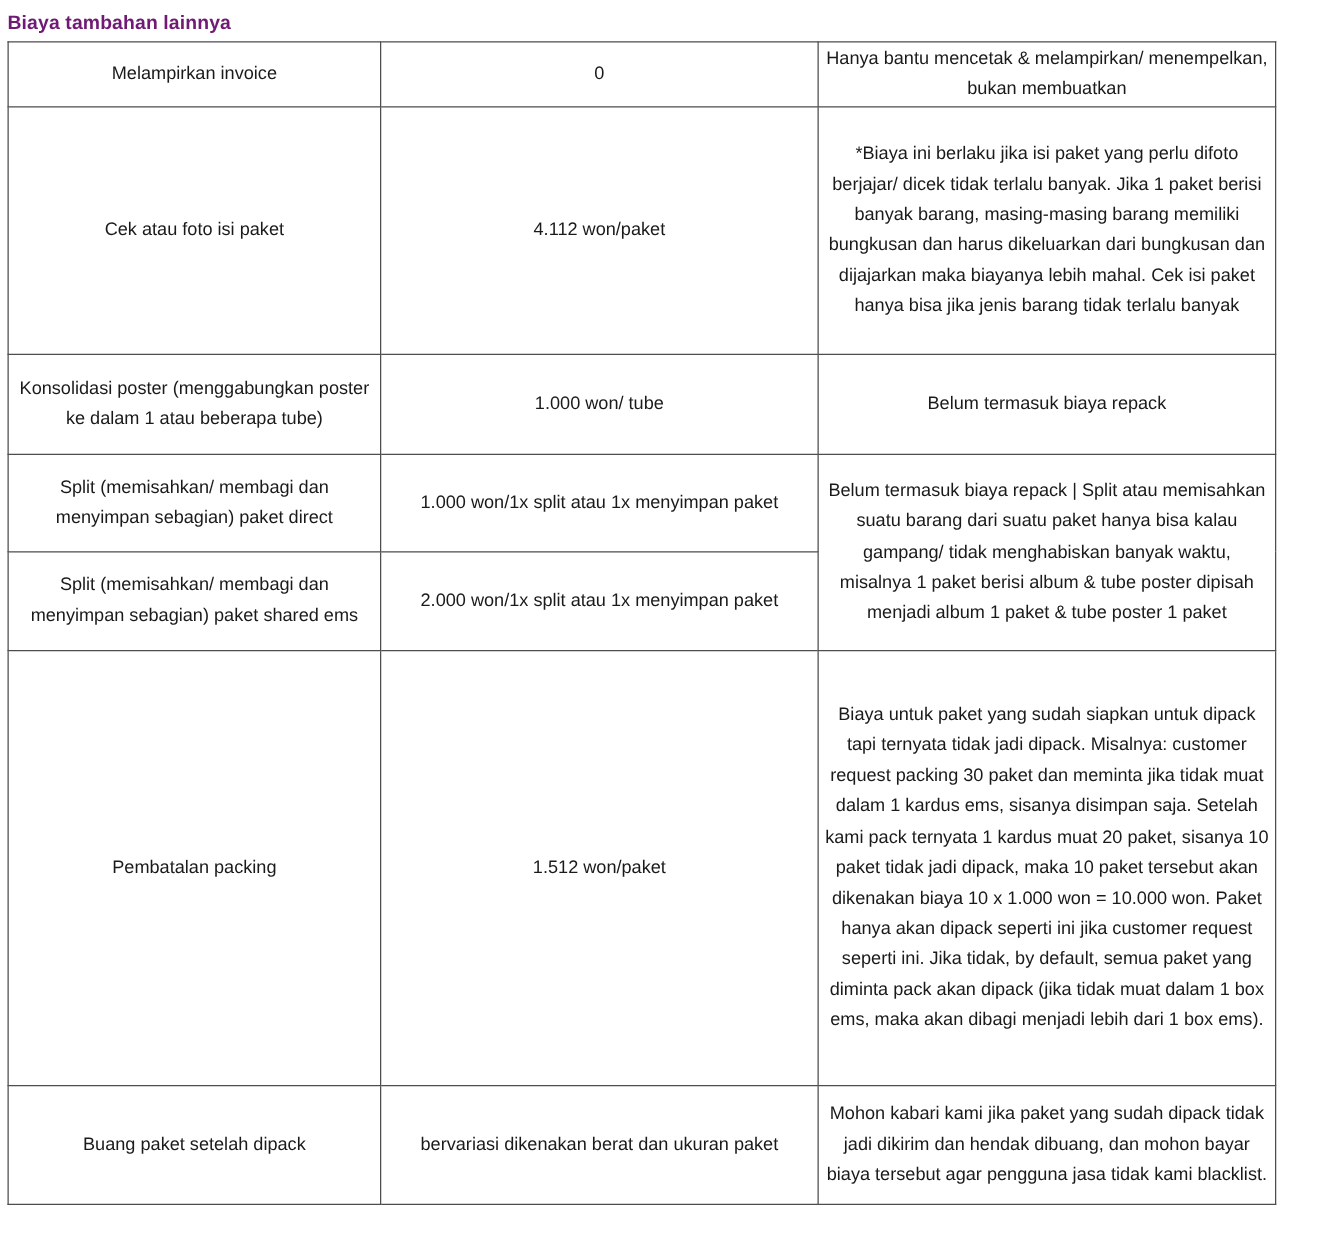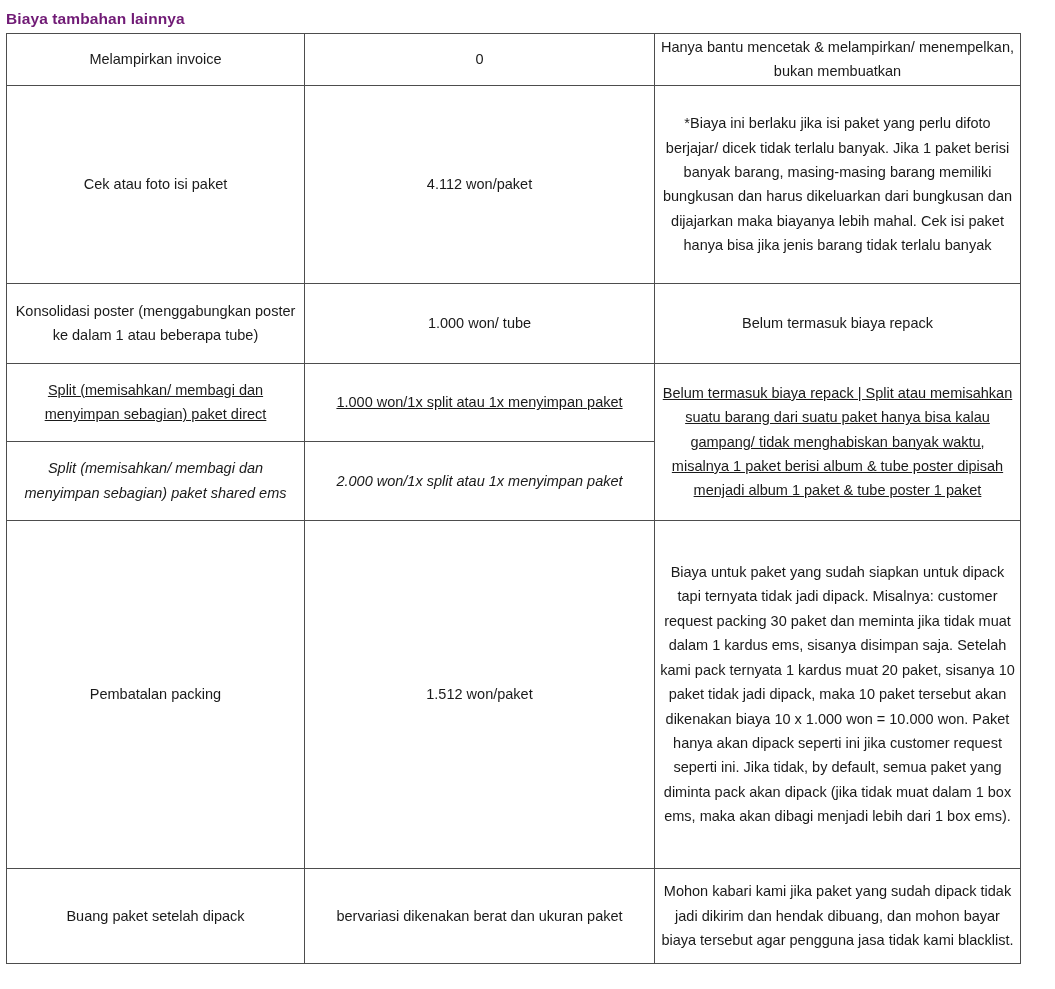--- a/index.html
+++ b/index.html
@@ -38,22 +38,22 @@
     padding: 1px 5px;
     box-sizing: border-box;
     word-wrap: break-word;
   }
   td.item-cell { text-align: center; }
   td.price-cell { text-align: center; }
   td.note-cell { text-align: center; margin-top: 10px; }
   tr.r0 { height: 50px; }
   tr.r1 { height: 198px; }
   tr.r2 { height: 80px; padding-left: 28px; }
-  tr.r3 { height: 78px; text-decoration: underline; }
-  tr.r4 { height: 79px; font-style: italic; }
+  tr.r3 { height: 78px; }
+  tr.r4 { height: 79px; }
   tr.r5 { height: 348px; }
   tr.r6 { height: 95px; }
 </style>
 </head>
 <body>
 
 <div class="page">
 
   <div class="doc-title">Biaya tambahan lainnya</div>
 

